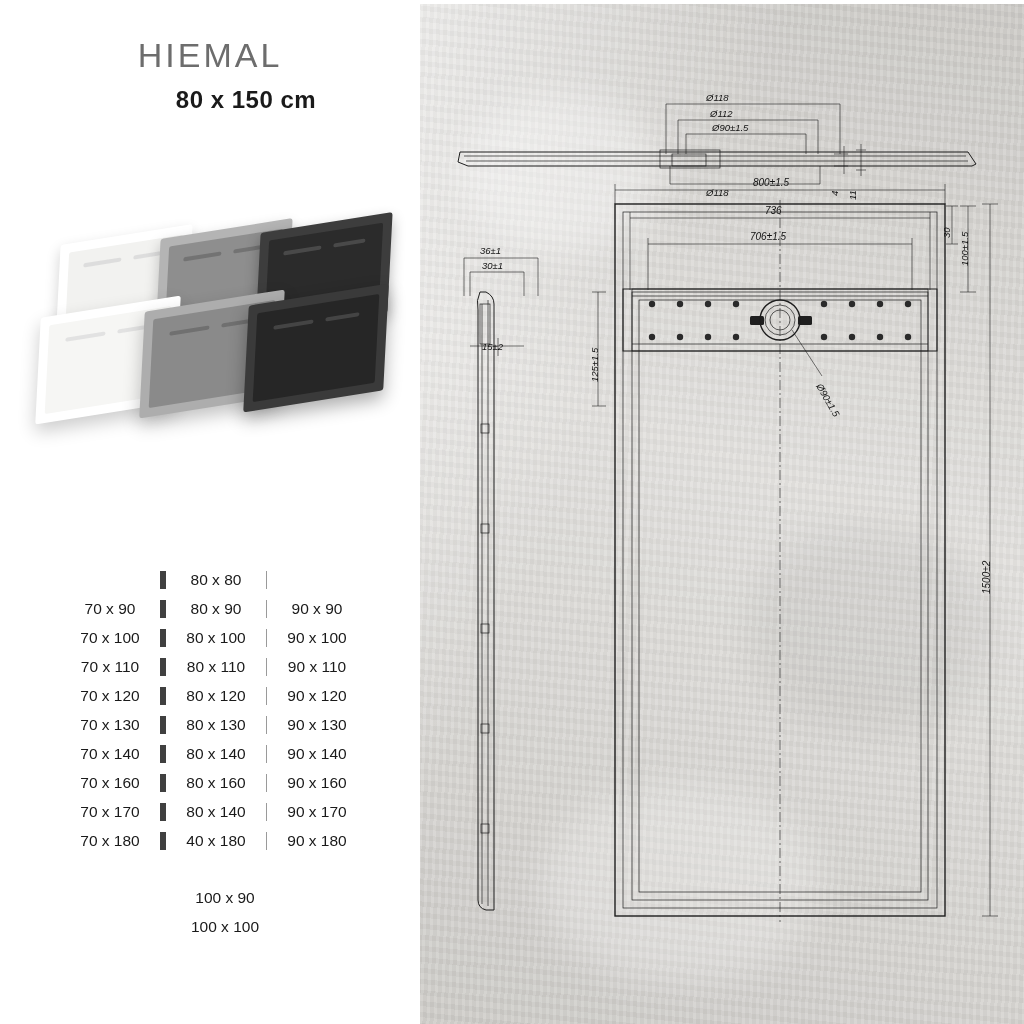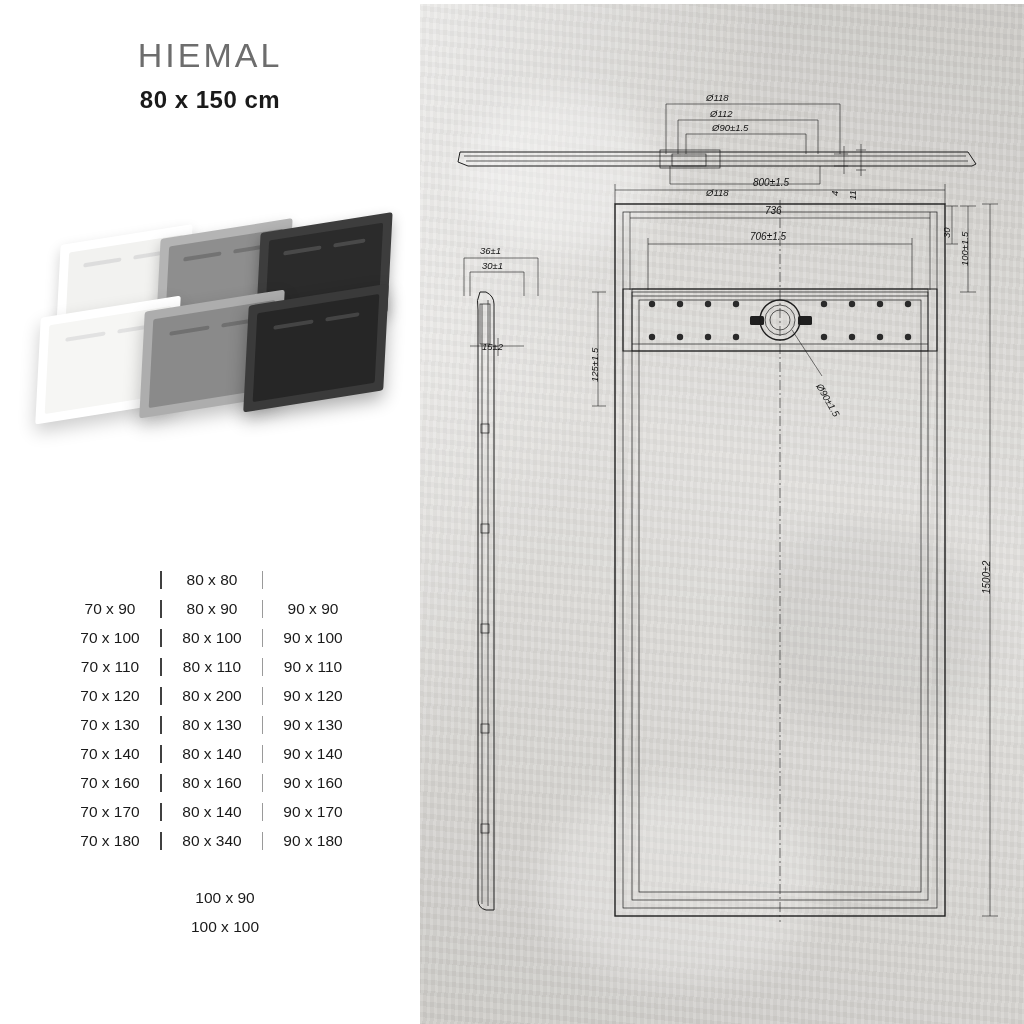--- a/index.html
+++ b/index.html
@@ -16,40 +16,40 @@
   .left{
     position:absolute;left:0;top:0;width:420px;height:1024px;
     background:#ffffff;
   }
   .brand{
     position:absolute;left:0;top:36px;width:420px;text-align:center;
     font-size:34px;letter-spacing:3px;color:#6d6d6d;font-weight:400;
   }
   .size{
     position:absolute;left:0;top:86px;width:420px;text-align:center;
-    font-size:24px;color:#1a1a1a;font-weight:700;letter-spacing:0.5px;
+    font-size:24px;color:#1a1a1a;font-weight:700;letter-spacing:0.5px;padding-left:36px;
   }
 
   
   .product{
     position:absolute;left:30px;top:215px;width:370px;height:260px;
   }
   .tray{position:absolute;border-radius:3px;}
   .tray .inner{position:absolute;inset:9px;border-radius:2px;}
   .tray .bar{position:absolute;height:4px;border-radius:2px;opacity:.85;}
 
   
   .table{
     position:absolute;left:60px;top:565px;width:330px;
     font-size:15.5px;color:#1a1a1a;
   }
   .trow{display:flex;height:29px;align-items:center;}
   .cell{width:100px;text-align:center;}
   .cell.c1{ }
-  .cell.c2{border-left:2px solid #404040;border-right:1px solid #9a9a9a;}
+  .cell.c2{border-left:6px solid #404040;border-right:1px solid #9a9a9a;}
   .cell.c3{ }
   .tail{margin-top:28px;}
   .tail .trow{justify-content:center;}
   .tail .cell{width:120px;}
 
   
   .right{
     position:absolute;left:420px;top:4px;width:604px;height:1024px;
     background:
       linear-gradient(115deg, rgba(255,255,255,.55) 0%, rgba(0,0,0,0) 35%),
@@ -135,21 +135,21 @@
         <div class="cell c2">80 x 100</div>
         <div class="cell c3">90 x 100</div>
       </div>
       <div class="trow">
         <div class="cell c1">70 x 110</div>
         <div class="cell c2">80 x 110</div>
         <div class="cell c3">90 x 110</div>
       </div>
       <div class="trow">
         <div class="cell c1">70 x 120</div>
-        <div class="cell c2">80 x 200</div>
+        <div class="cell c2">80 x 120</div>
         <div class="cell c3">90 x 120</div>
       </div>
       <div class="trow">
         <div class="cell c1">70 x 130</div>
         <div class="cell c2">80 x 130</div>
         <div class="cell c3">90 x 130</div>
       </div>
       <div class="trow">
         <div class="cell c1">70 x 140</div>
         <div class="cell c2">80 x 140</div>
@@ -160,21 +160,21 @@
         <div class="cell c2">80 x 160</div>
         <div class="cell c3">90 x 160</div>
       </div>
       <div class="trow">
         <div class="cell c1">70 x 170</div>
         <div class="cell c2">80 x 140</div>
         <div class="cell c3">90 x 170</div>
       </div>
       <div class="trow">
         <div class="cell c1">70 x 180</div>
-        <div class="cell c2">80 x 340</div>
+        <div class="cell c2">40 x 180</div>
         <div class="cell c3">90 x 180</div>
       </div>
 
       <div class="tail">
         <div class="trow">
           <div class="cell">100 x 90</div>
         </div>
         <div class="trow">
           <div class="cell">100 x 100</div>
         </div>

